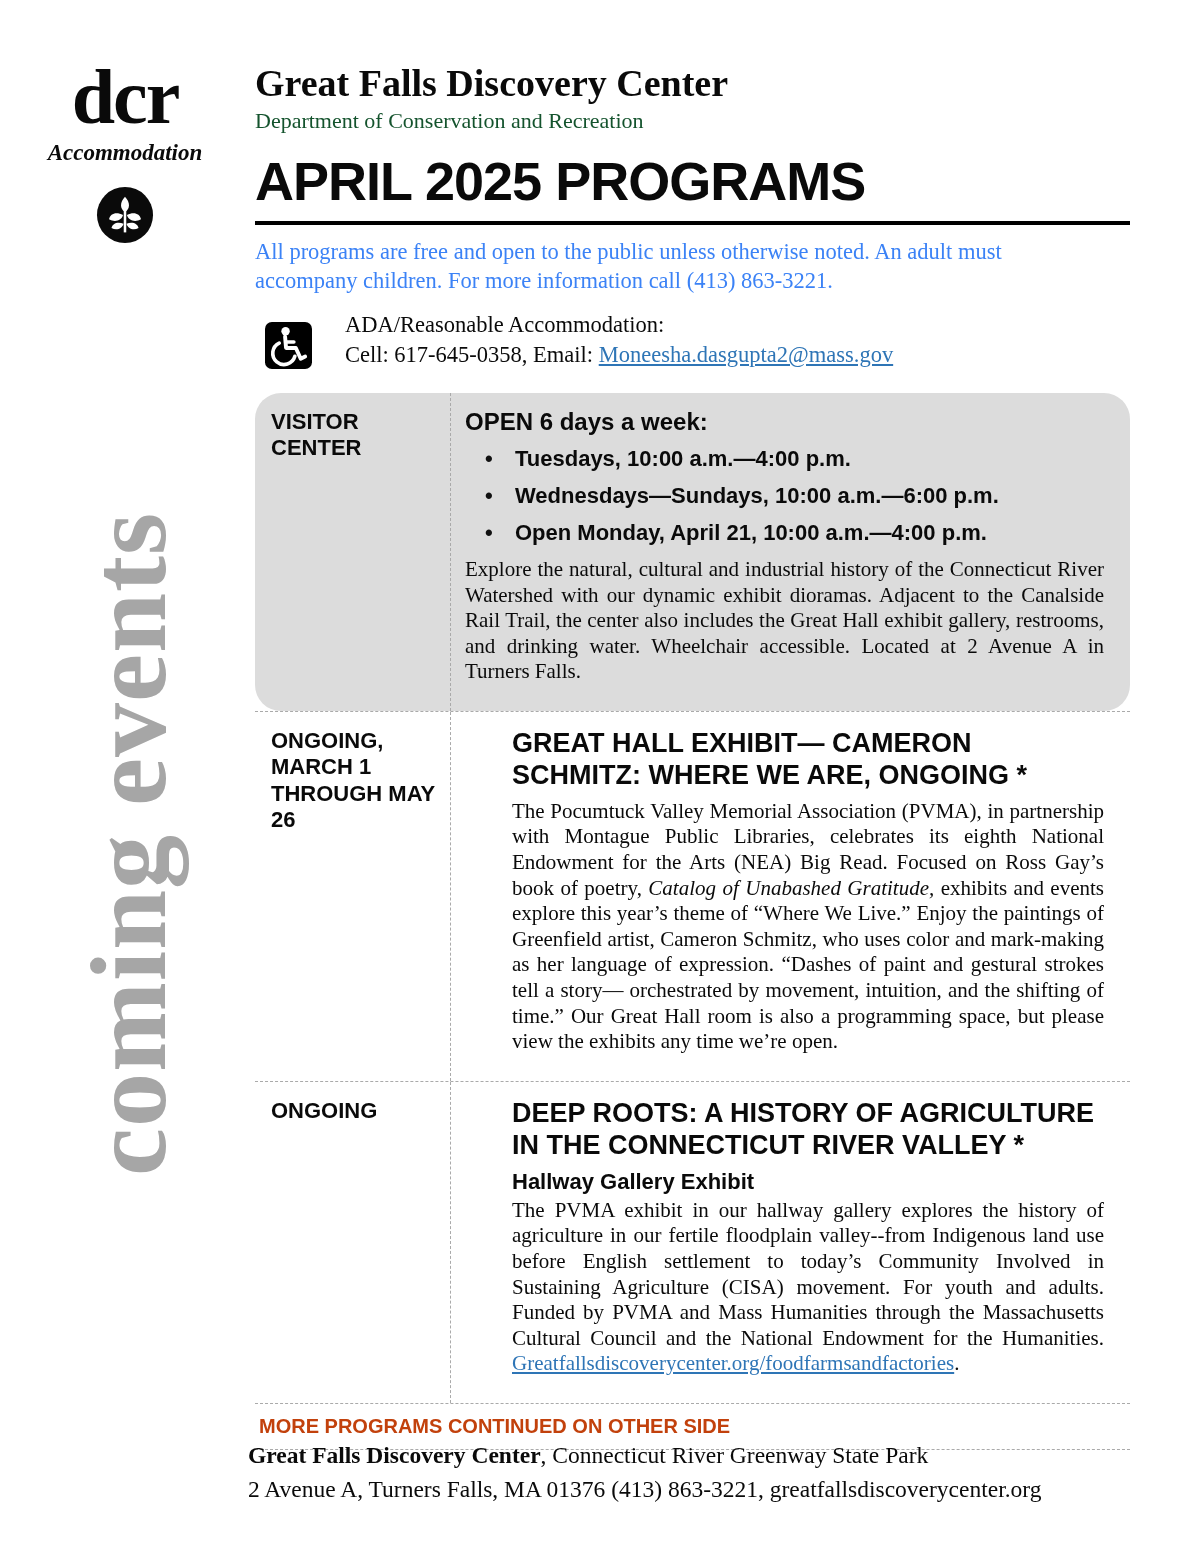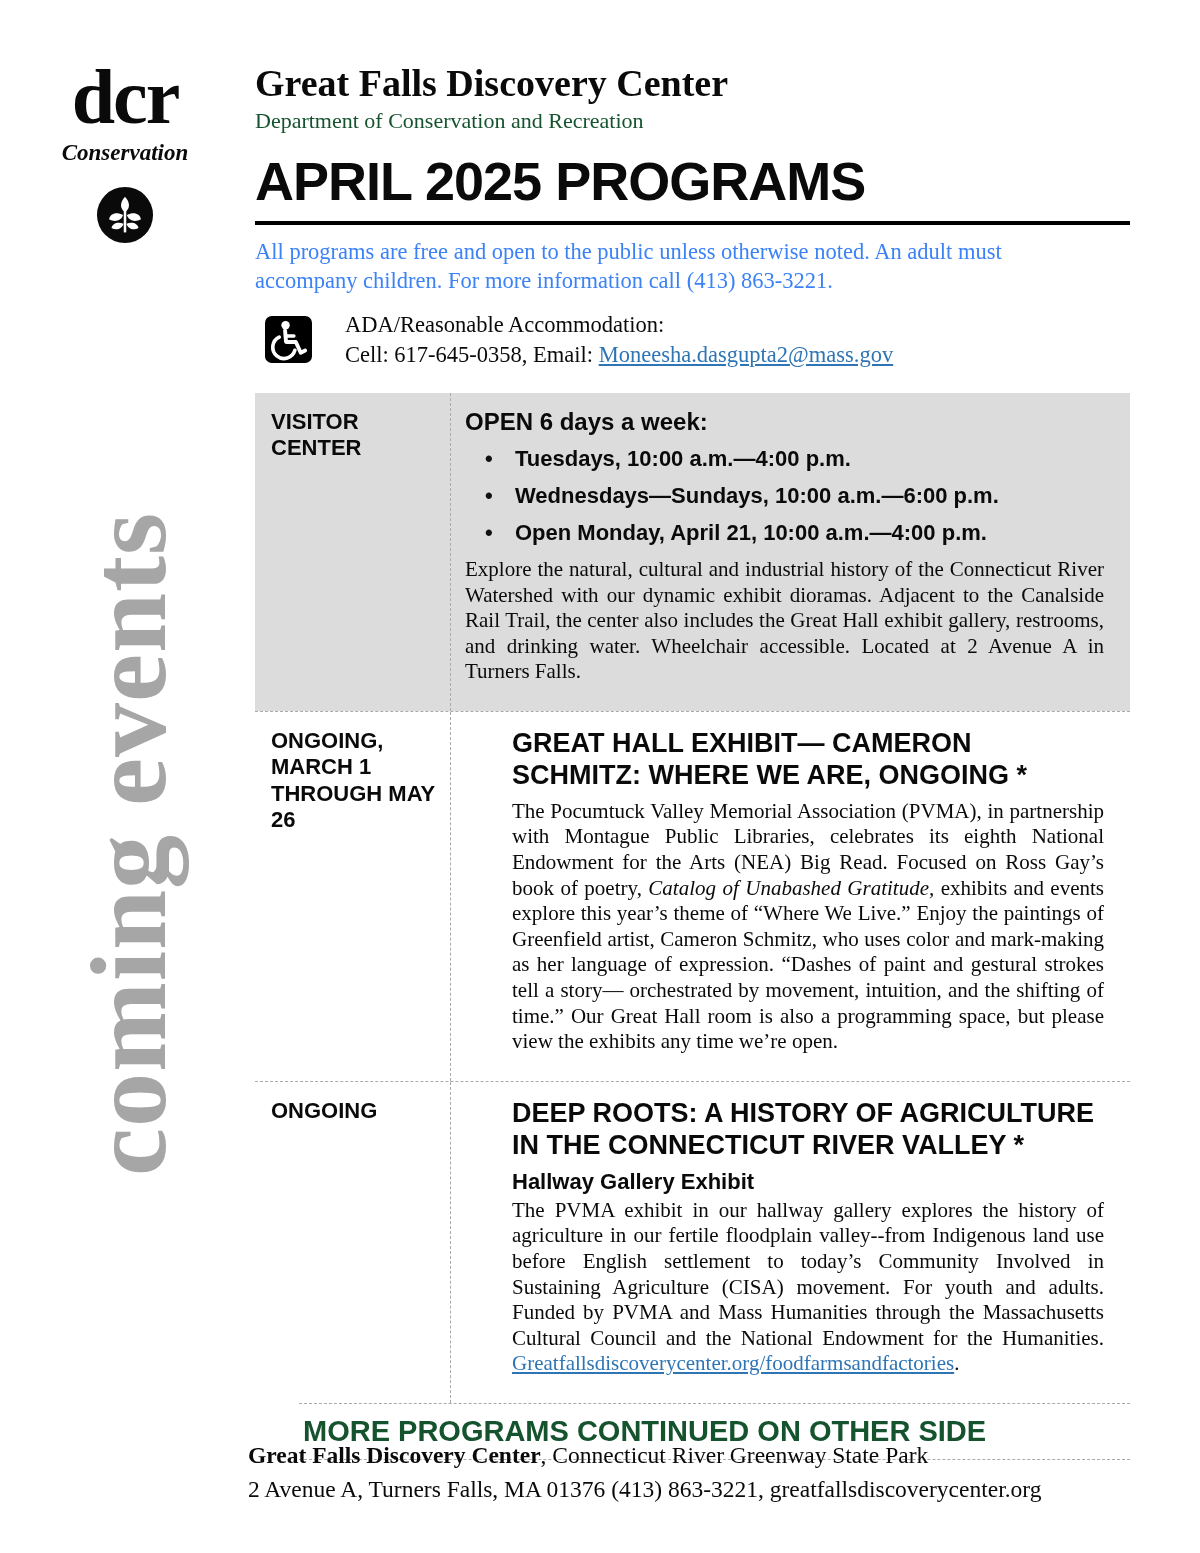--- a/index.html
+++ b/index.html
@@ -81,30 +81,30 @@
     color: #0a0a0a;
   }
   .title-rule { border: none; border-top: 4px solid #000; margin-top: 9px; width: 875px; }
   .intro {
     font-size: 22.5px;
     line-height: 1.28;
     margin-top: 13px;
     width: 845px;
     color: #3b82f6;
   }
-  .ada-block { display: flex; margin-top: 15px; align-items: center; }
+  .ada-block { display: flex; margin-top: 15px; align-items: flex-end; }
   .ada-icon { width: 47px; height: 47px; margin-left: 10px; flex-shrink: 0; }
   .ada-text { margin-left: 33px; font-size: 22.5px; line-height: 1.3; color: #0a0a0a; }
   a.link { color: #2e75b6; text-decoration: underline; cursor: pointer; }
 
   
   .sections { position: absolute; left: 255px; top: 393px; width: 875px; }
   .row { display: flex; }
   .row + .row { border-top: 1px dashed #aaa; gap: 47px; }
-  .row-gray { background: #dcdcdc; }
+  .row-gray { background: #dcdcdc; border-radius: 26px; }
   .label-cell {
     width: 196px;
     flex-shrink: 0;
     padding: 16px 14px 16px 16px;
     border-right: 1px dashed #aaa;
     font-family: "Liberation Sans", sans-serif;
     font-weight: bold;
     font-size: 22px;
     line-height: 1.2;
     color: #0a0a0a;
@@ -154,23 +154,22 @@
     margin-bottom: 3px;
     color: #0a0a0a;
   }
   .i { font-style: italic; }
   .more-row {
     border-top: 1px dashed #aaa;
     border-bottom: 1px dashed #aaa;
     padding: 11px 0 11px 4px;
     font-family: "Liberation Sans", sans-serif;
     font-weight: bold;
-    font-size: 29px;
-    color: #14532d;
-    margin-left: 44px;
+    font-size: 20px;
+    color: #c2410c;
   }
 
   
   .footer {
     position: absolute;
     left: 248px;
     top: 1438px;
     width: 900px;
     font-size: 23.5px;
     line-height: 1.45;
@@ -178,21 +177,21 @@
   }
   .b { font-weight: bold; }
 </style>
 </head>
 <body>
 
 <div class="page">
 
   <div class="logo-block">
     <div class="dcr-acronym">dcr</div>
-    <div class="dcr-state">Conservation</div>
+    <div class="dcr-state">Accommodation</div>
     <span class="dcr-seal">
       <svg viewBox="0 0 60 60" width="58" height="58">
         <circle cx="30" cy="30" r="29" fill="#0a0a0a"></circle>
         <rect x="28.7" y="25" width="2.6" height="23" fill="#fff"></rect>
         <path d="M30 11 C24.5 17 24.5 23 30 27 C35.5 23 35.5 17 30 11Z" fill="#fff"></path>
         <path d="M28 30 C21 26.5 14.5 28.5 13.5 34.5 C20 38 26.5 35.5 28 30Z" fill="#fff"></path>
         <path d="M32 30 C39 26.5 45.5 28.5 46.5 34.5 C40 38 33.5 35.5 32 30Z" fill="#fff"></path>
         <path d="M28.5 39 C22.5 36.5 17 38.5 16 43.5 C21.5 46.5 27 44 28.5 39Z" fill="#fff"></path>
         <path d="M31.5 39 C37.5 36.5 43 38.5 44 43.5 C38.5 46.5 33 44 31.5 39Z" fill="#fff"></path>
       </svg>

